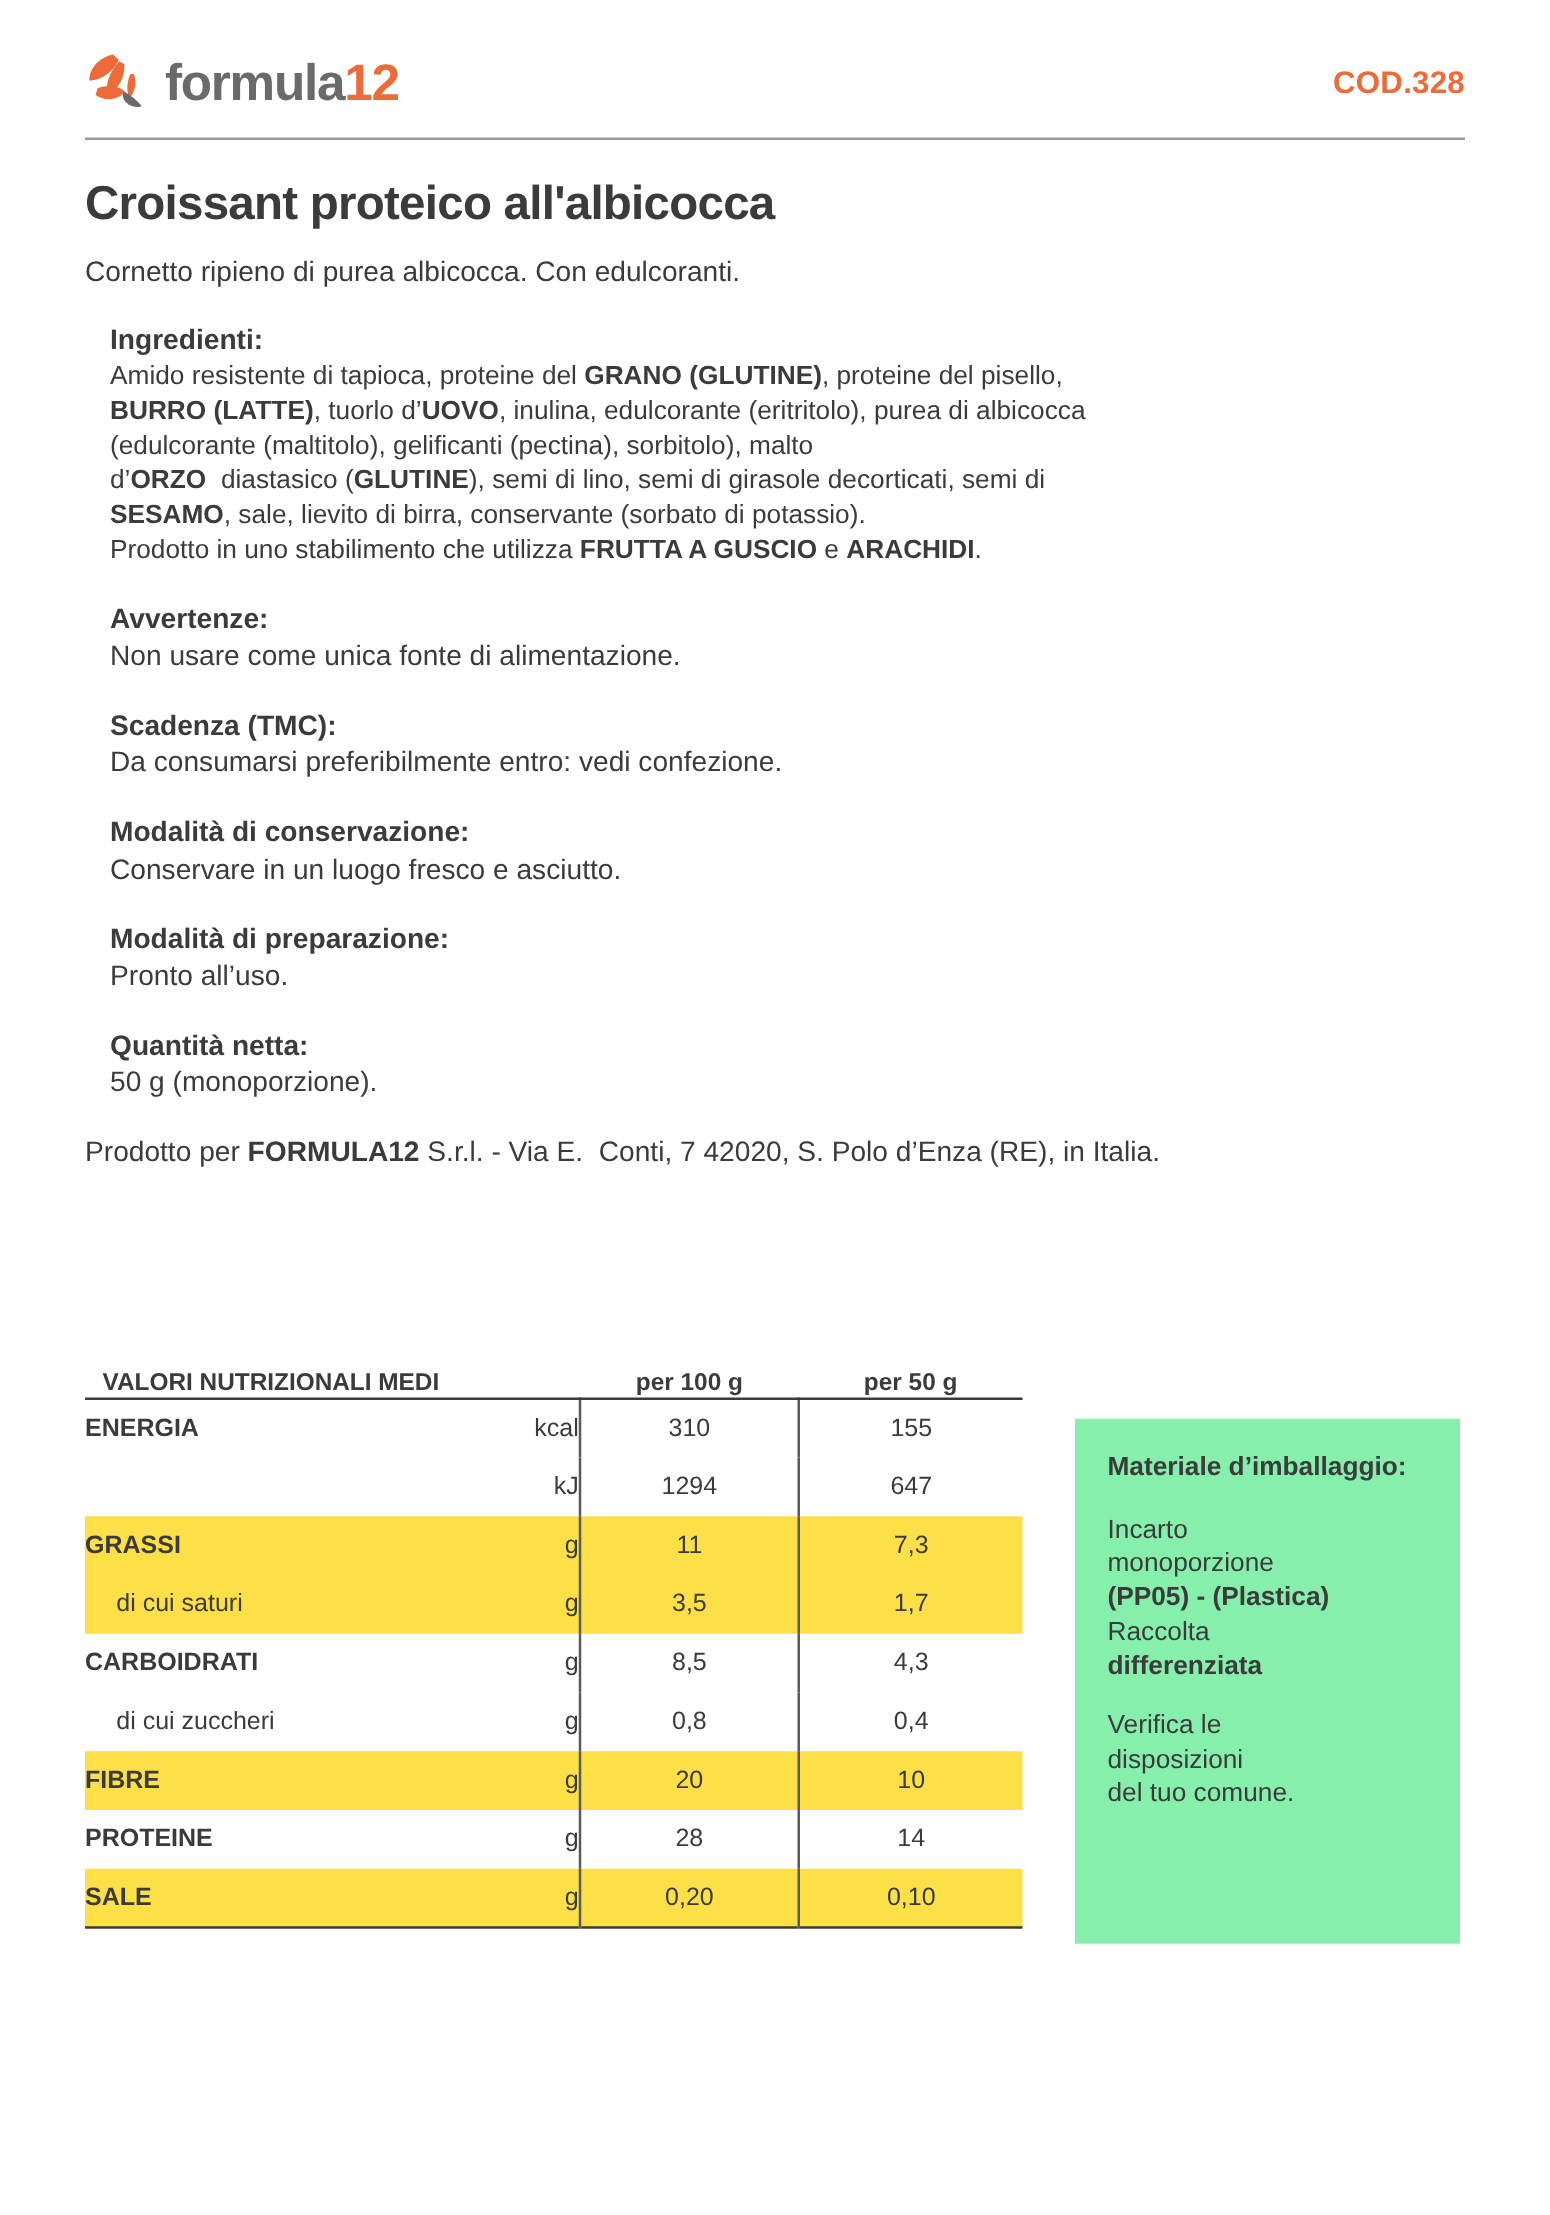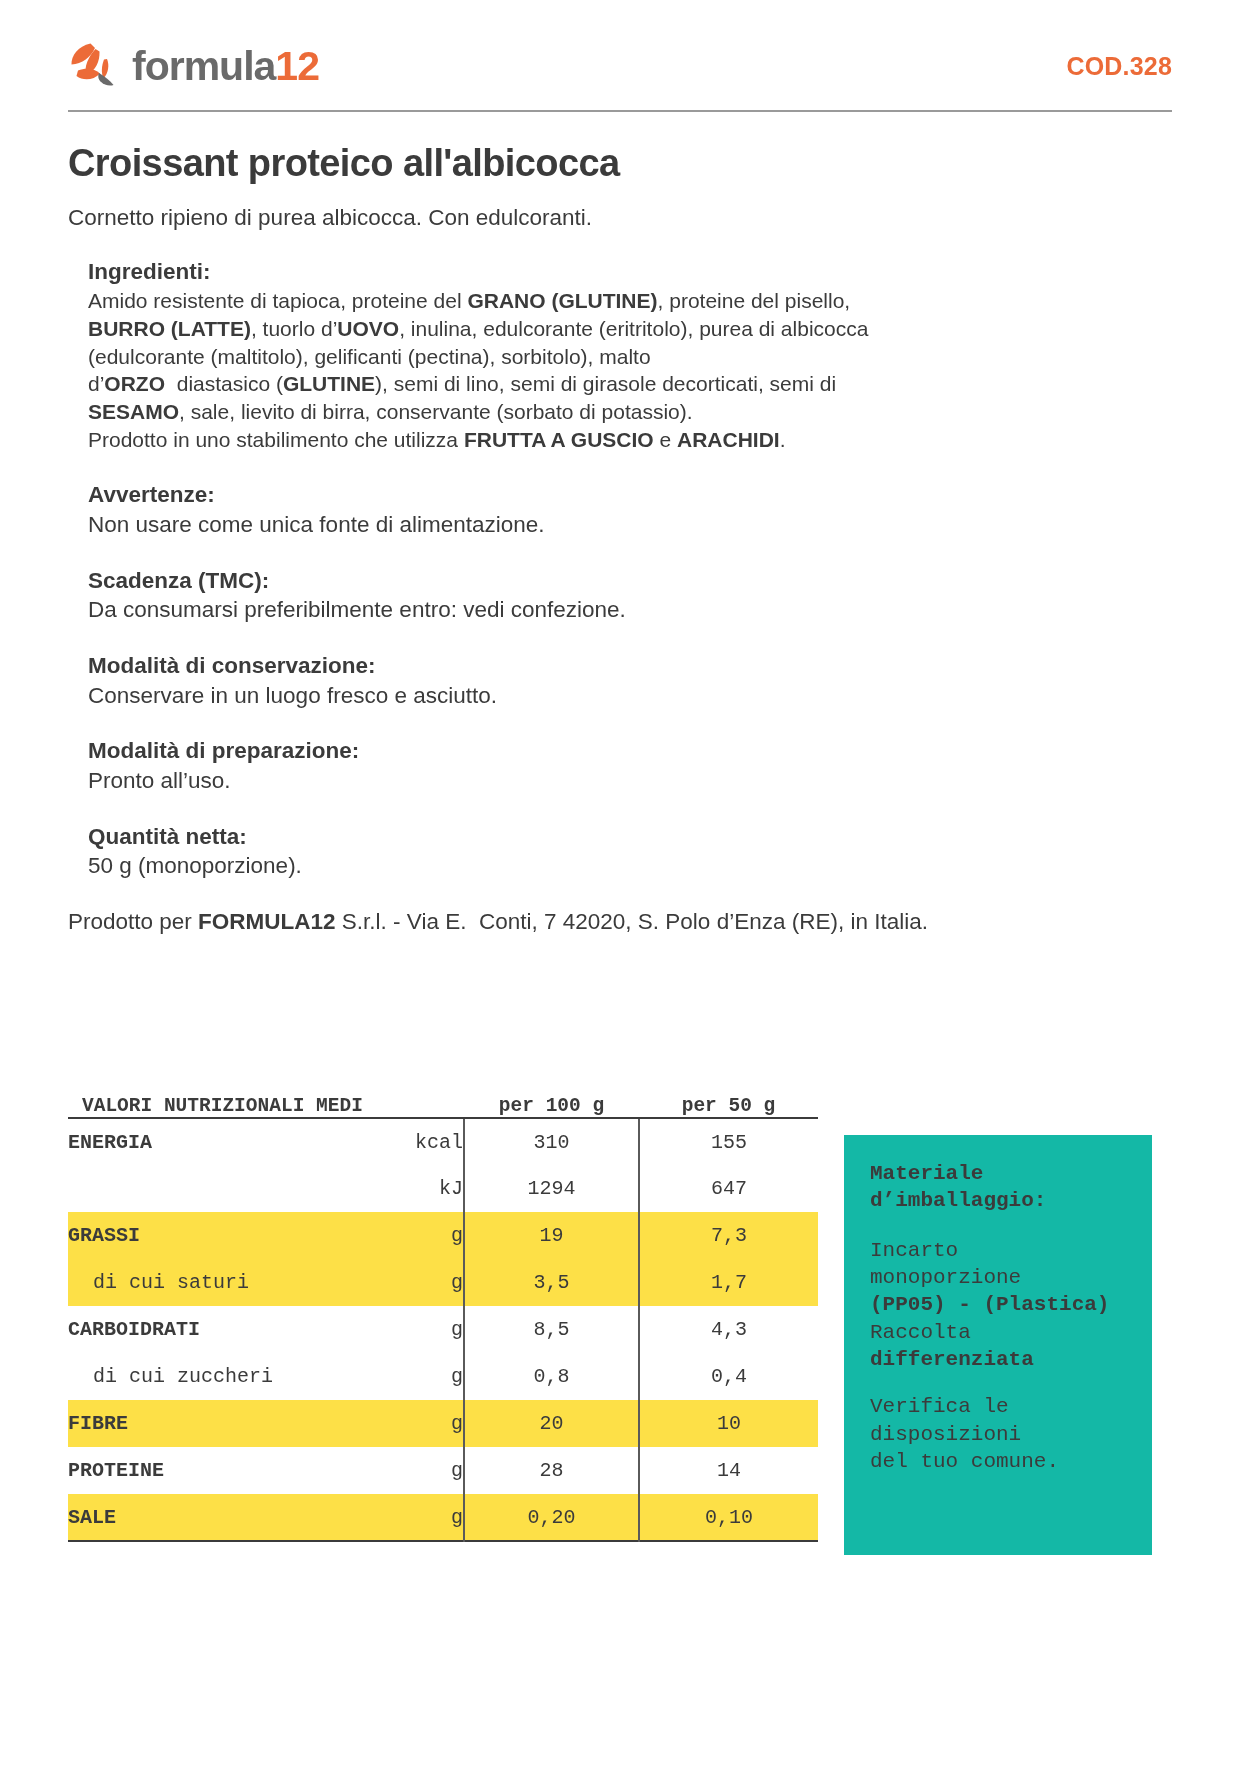--- a/index.html
+++ b/index.html
@@ -76,22 +76,21 @@
   .producer { font-size: 22.5px; margin-top: 28px; }
 
   
   .nutri-wrap {
     position: absolute;
     left: 68px;
     top: 1095px;
     width: 1104px;
     display: flex;
     align-items: flex-start;
-    gap: 26px;
-    font-family: Liberation Mono, monospace;
+    gap: 42px;
   }
   table.nutri {
     width: 750px;
     border-collapse: collapse;
     font-size: 20px;
   }
   table.nutri th, table.nutri td { padding: 0; }
   .thead th {
     font-size: 19.5px;
     font-weight: bold;
@@ -128,21 +127,21 @@
     width: 179px;
     text-align: center;
     font-size: 20px;
   }
   tr.shade td { background: #fde047; }
   .bottom-rule td { border-top: 2.5px solid #3b3b3b; height: 0; }
 
   
   .pack {
     width: 308px;
-    background: #14b8a6;
+    background: #86efac;
     padding: 26px 24px 30px 26px;
     margin-top: 40px;
     min-height: 420px;
   }
   .pack h4 {
     font-size: 21px;
     font-weight: bold;
     line-height: 1.28;
     margin-bottom: 22px;
   }
@@ -230,21 +229,21 @@
           </tr>
           <tr>
             <td class="c-name" style="font-weight: normal;"></td>
             <td class="c-unit">kJ</td>
             <td class="c-v1">1294</td>
             <td class="c-v2">647</td>
           </tr>
           <tr class="shade">
             <td class="c-name">GRASSI</td>
             <td class="c-unit">g</td>
-            <td class="c-v1">19</td>
+            <td class="c-v1">11</td>
             <td class="c-v2">7,3</td>
           </tr>
           <tr class="shade">
             <td class="c-name sub">di cui saturi</td>
             <td class="c-unit">g</td>
             <td class="c-v1">3,5</td>
             <td class="c-v2">1,7</td>
           </tr>
           <tr>
             <td class="c-name">CARBOIDRATI</td>

